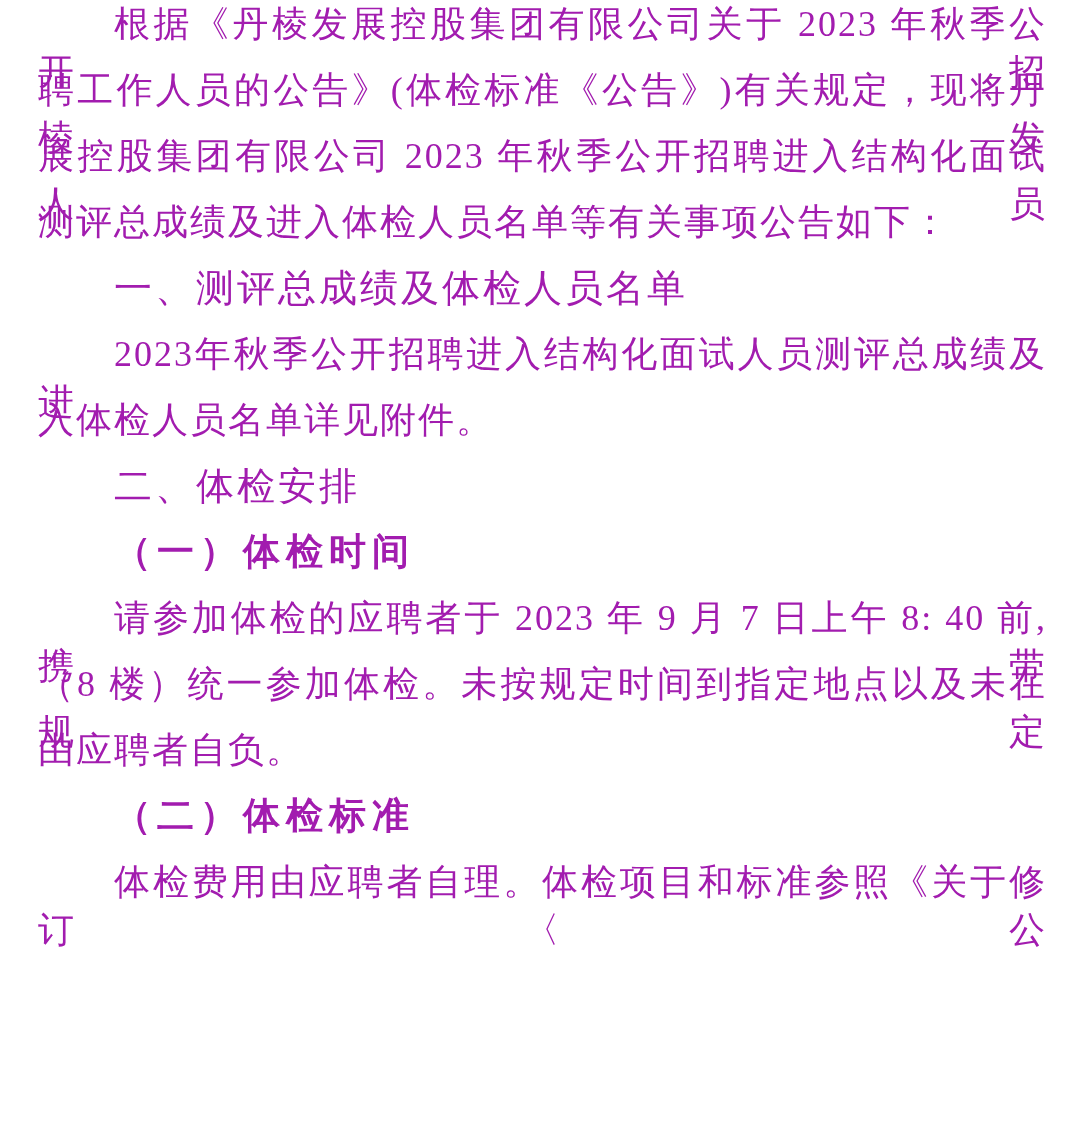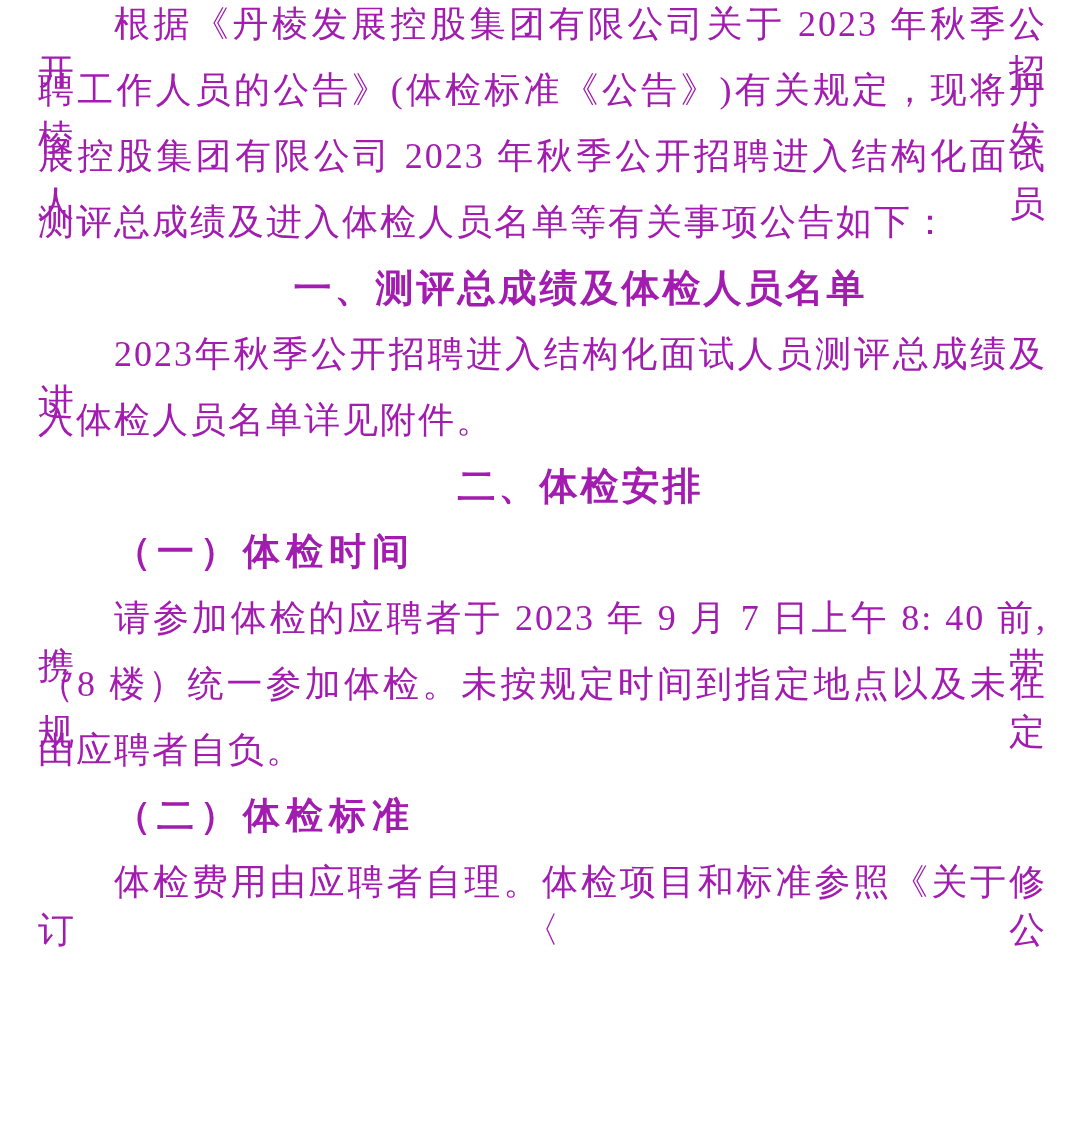--- a/index.html
+++ b/index.html
@@ -33,24 +33,23 @@
     white-space: normal;
     text-align: justify;
     text-align-last: justify;
   }
   .indent {
     text-indent: 76px;
   }
   
   .h-bold {
     font-family: "Liberation Sans", "DejaVu Sans", sans-serif;
-    font-weight: 700;
+    font-weight: 400;
     font-size: 38px;
     letter-spacing: 3px;
-    text-align: center;
   }
   
   .h-kai {
     font-weight: 700;
     font-size: 37px;
     letter-spacing: 6px;
   }
 </style>
 </head>
 <body>

